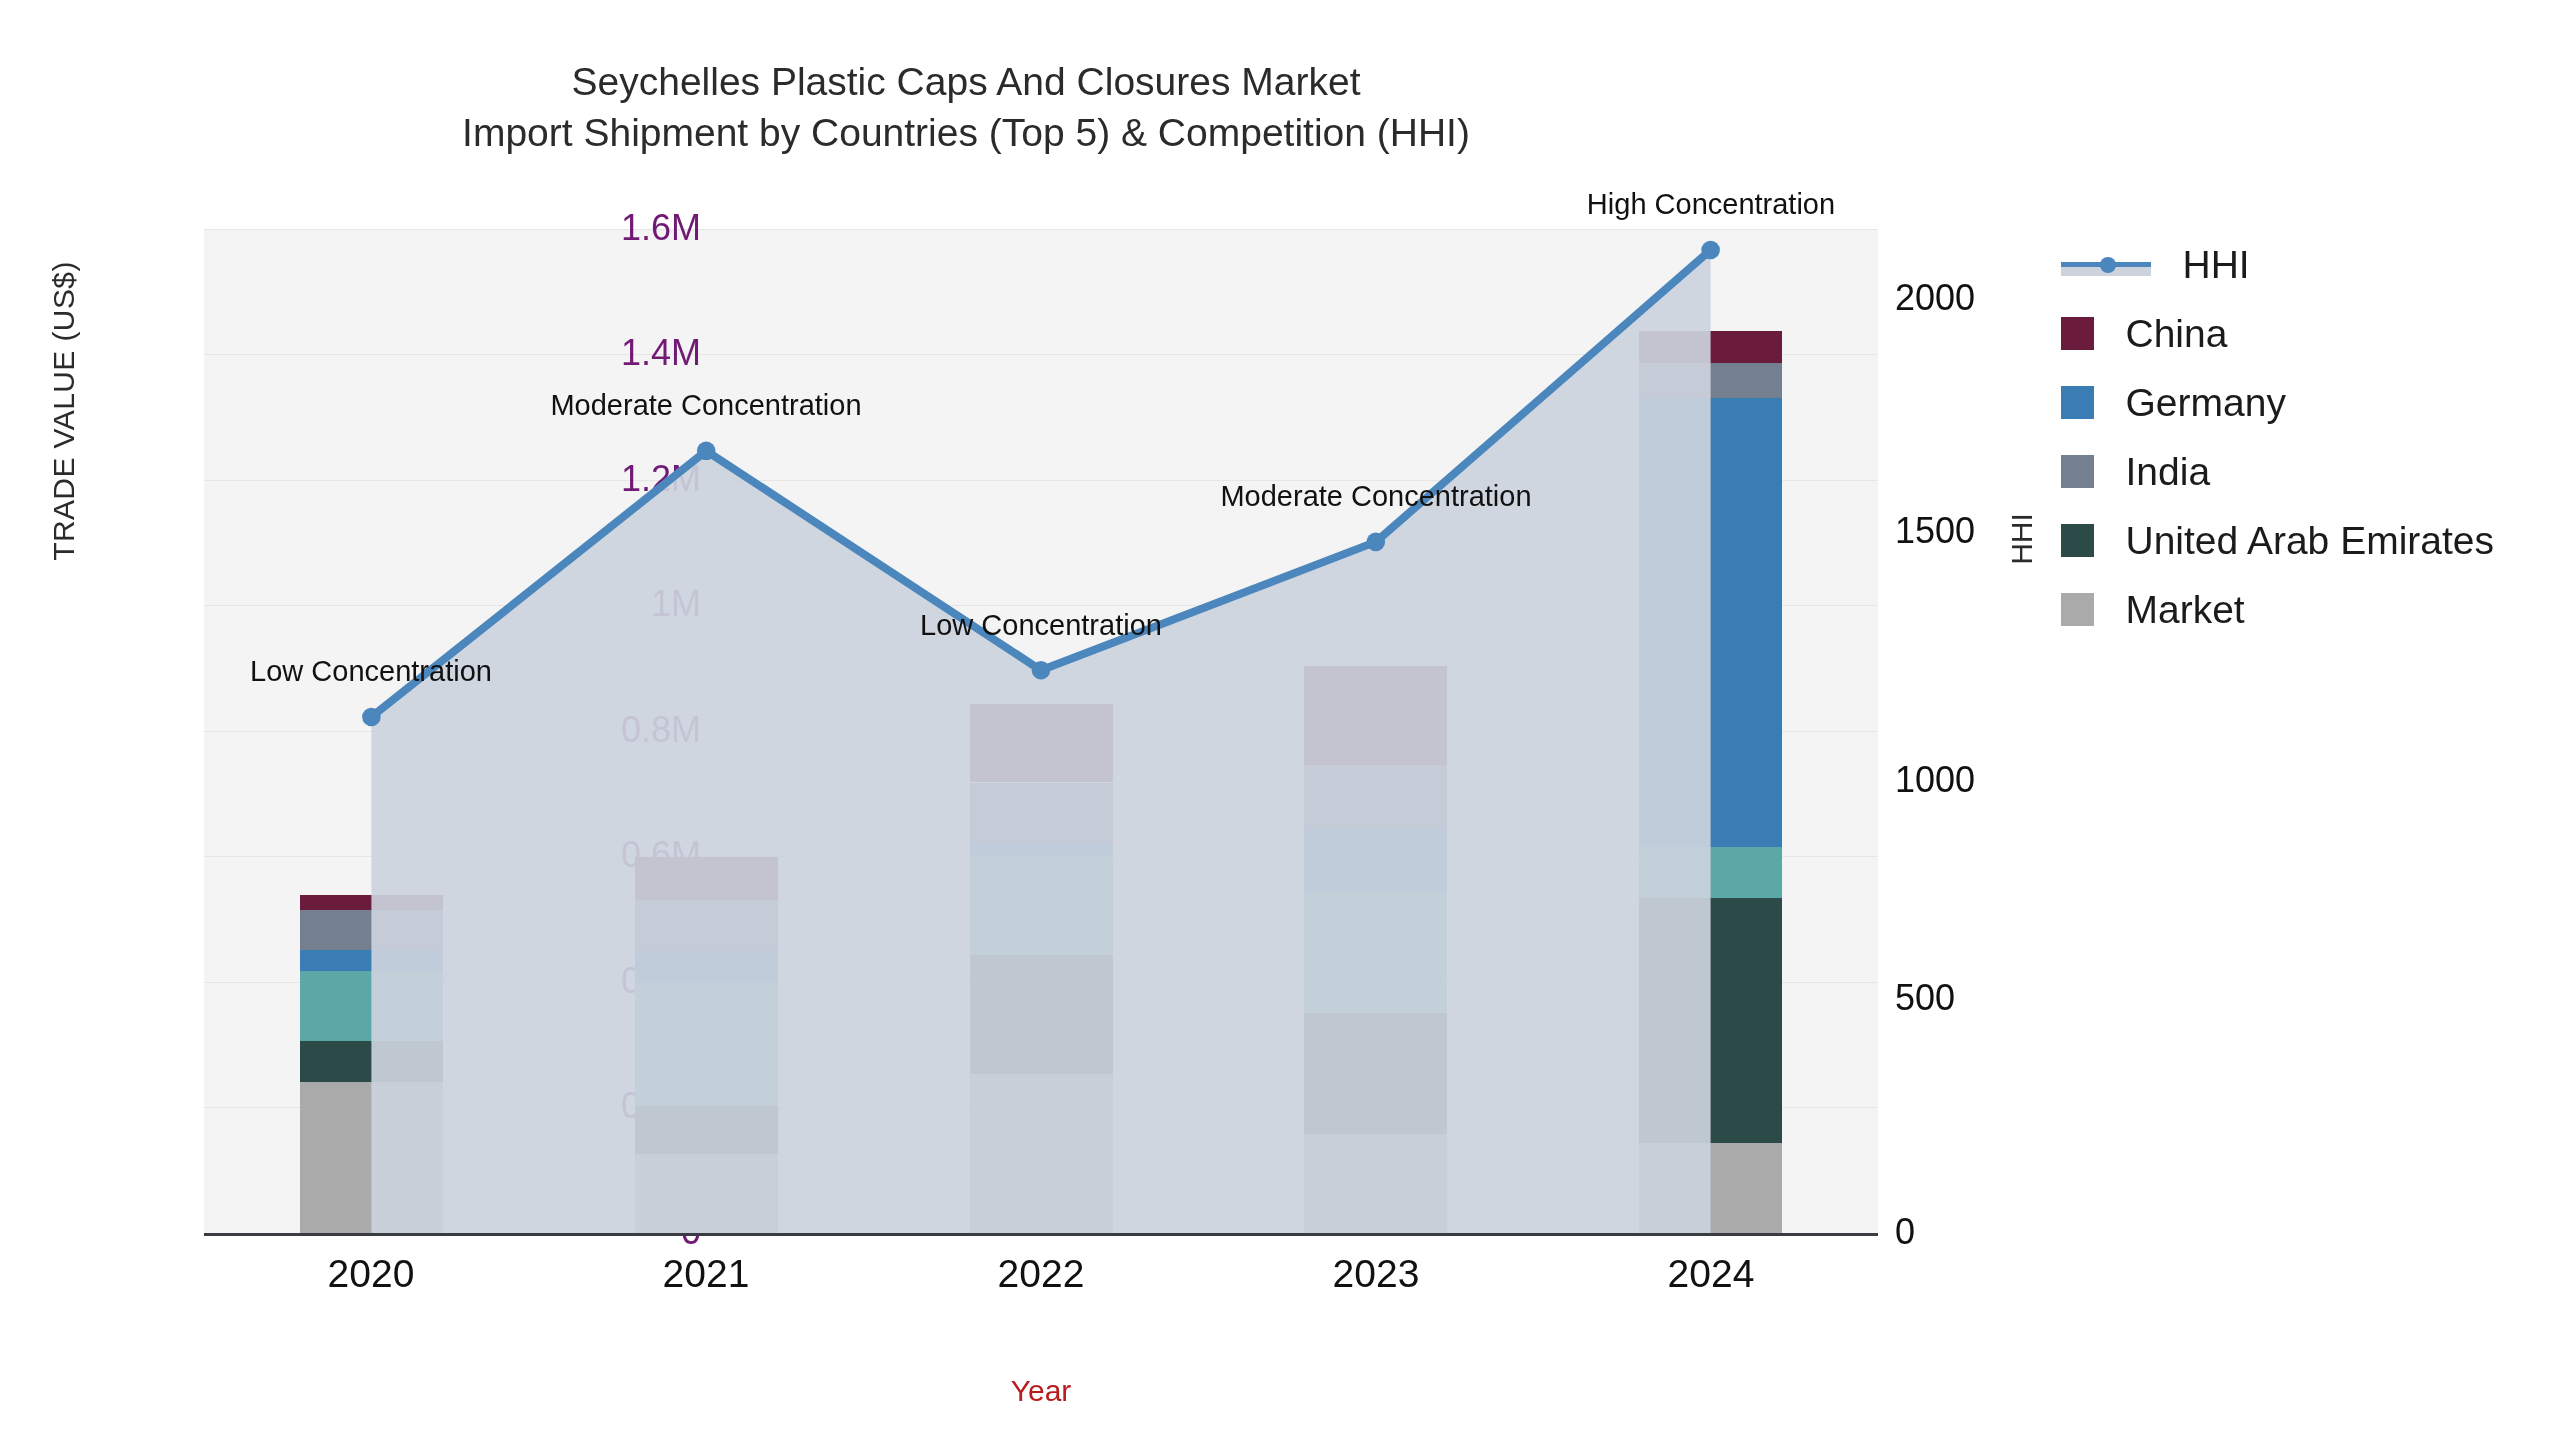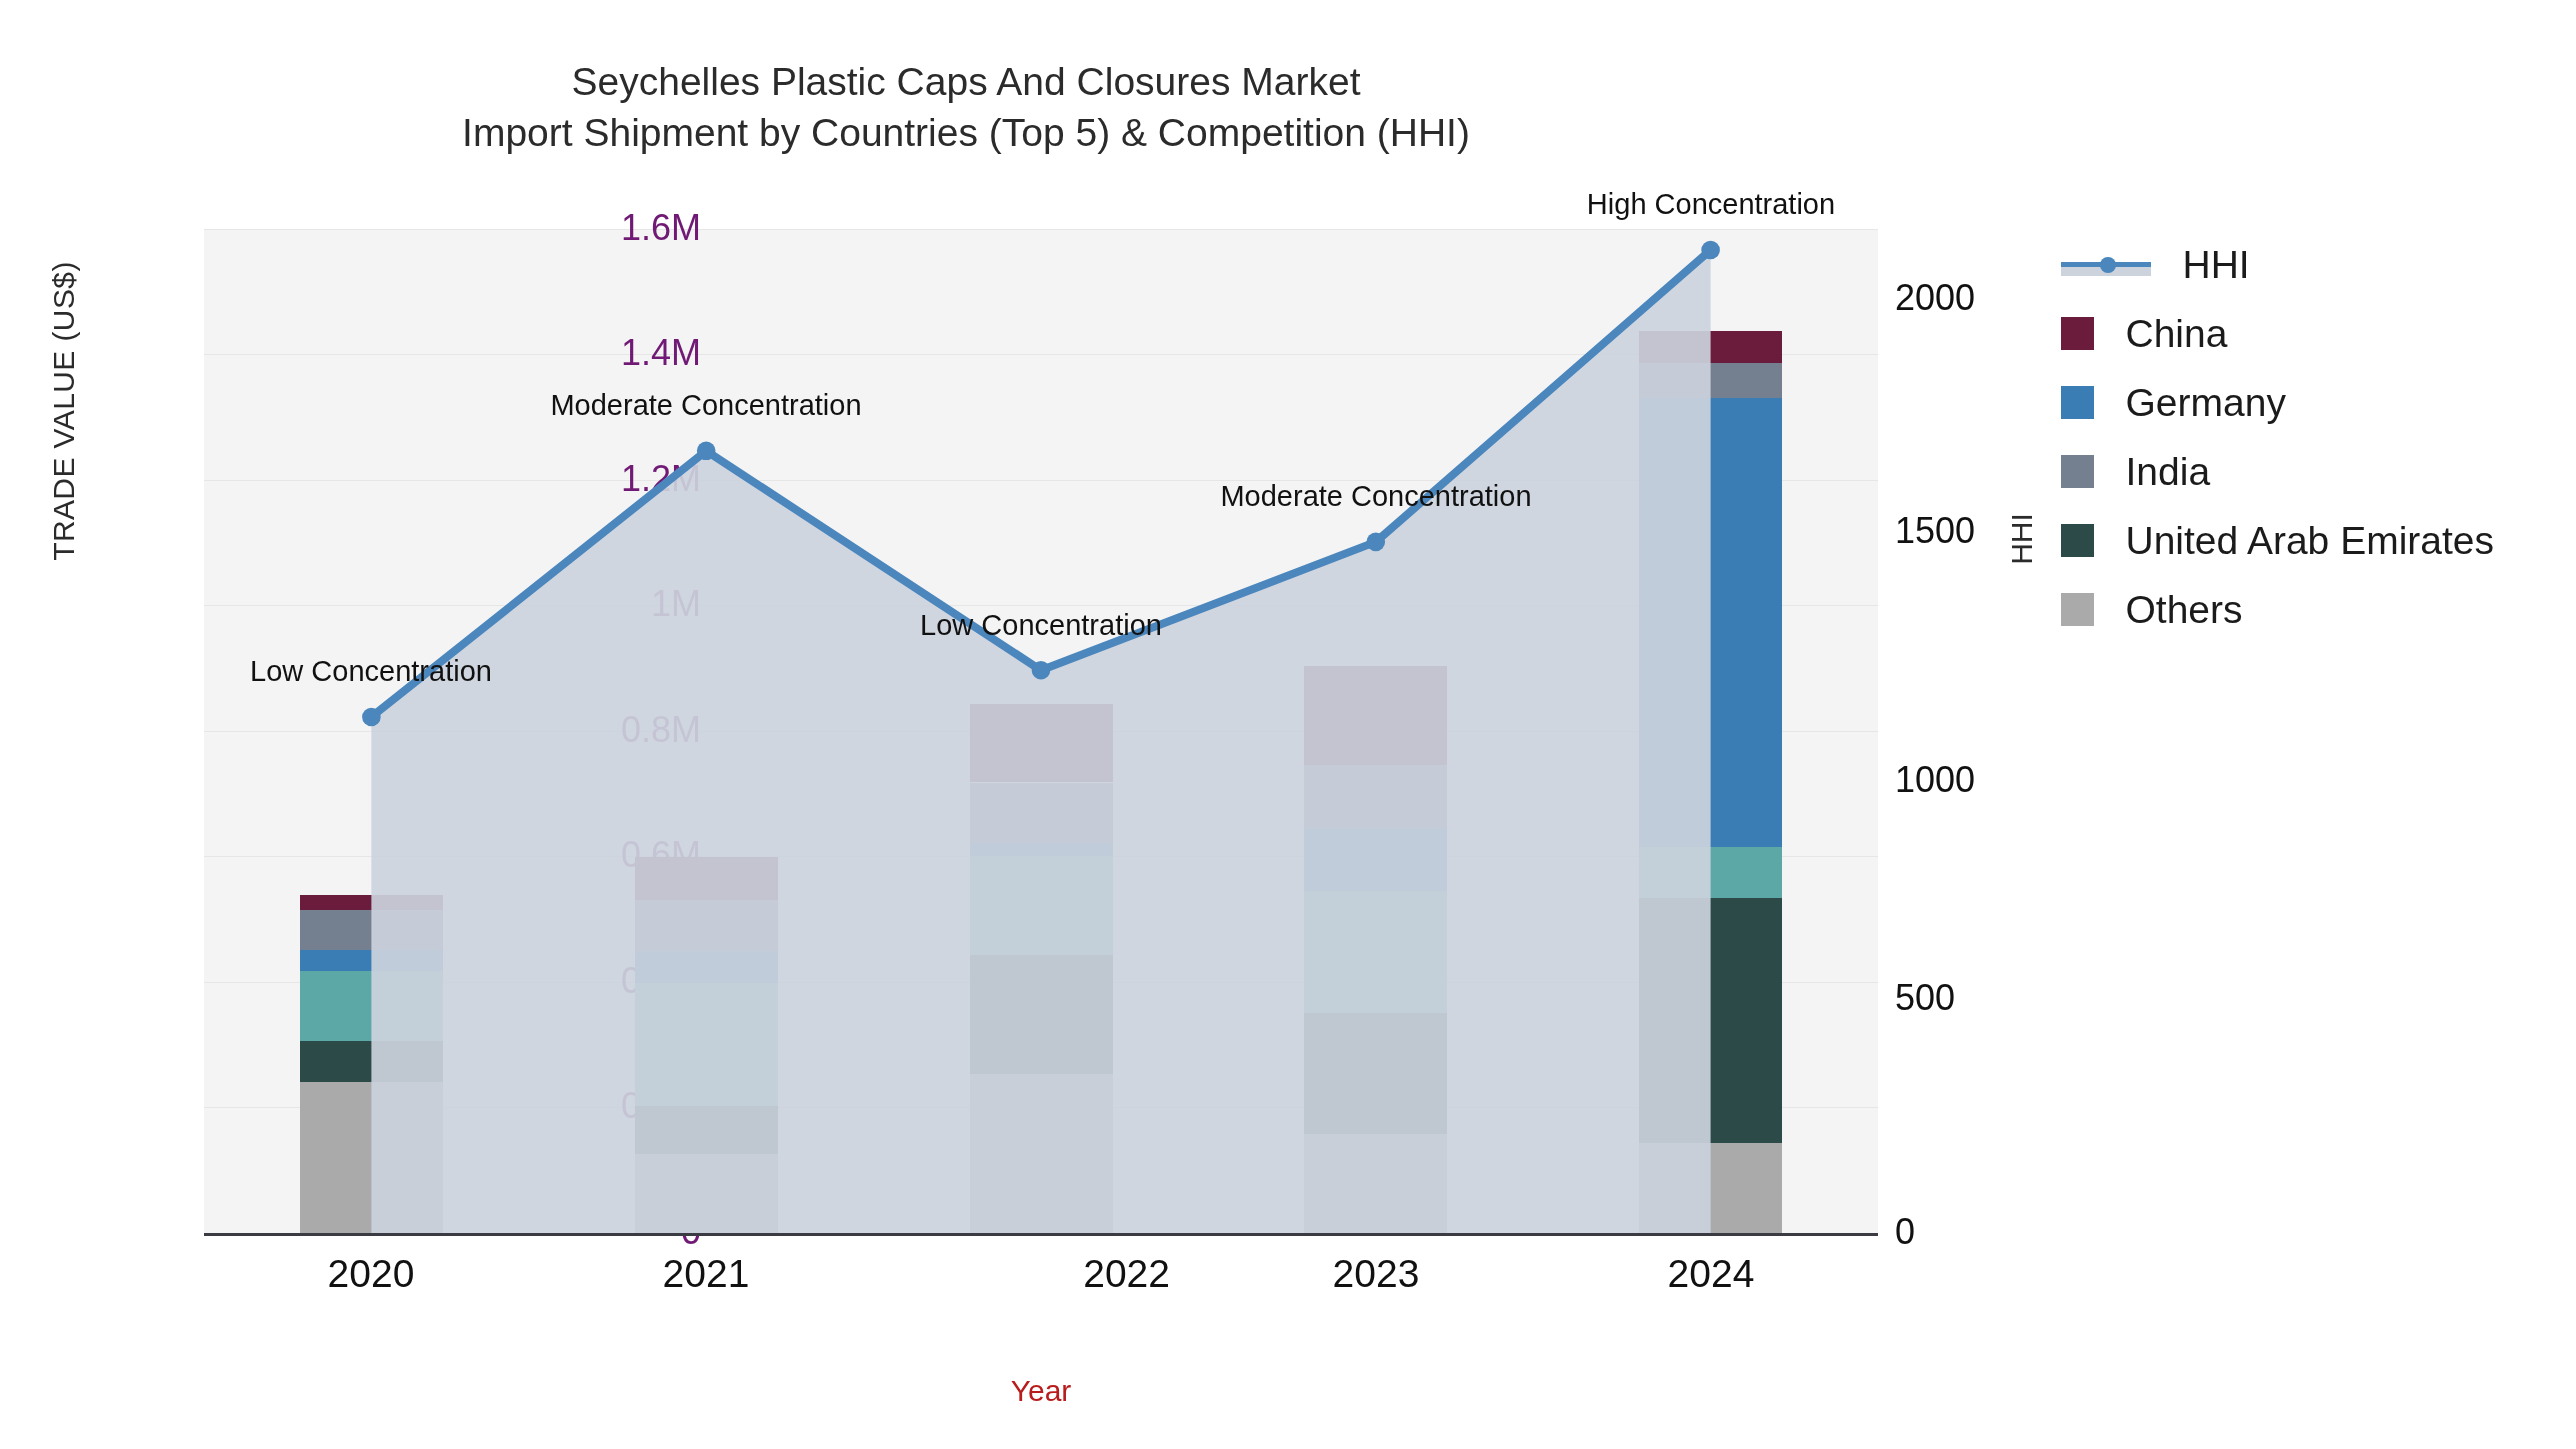--- a/index.html
+++ b/index.html
@@ -78,21 +78,21 @@
       <div class="ytick-r" style="top: 999px;">500</div>
       <div class="ytick-r" style="top: 766px; margin-top: 15px;">1000</div>
       <div class="ytick-r" style="top: 532px;">1500</div>
       <div class="ytick-r" style="top: 299px;">2000</div>
     </div>
 
   <div class="xaxis"></div>
   <div id="xticks">
       <div class="xtick" style="left: 371px;">2020</div>
       <div class="xtick" style="left: 706px;">2021</div>
-      <div class="xtick" style="left: 1041px; text-align: right;">2022</div>
+      <div class="xtick" style="left: 1041px;">2022</div>
       <div class="xtick" style="left: 1376px;">2023</div>
       <div class="xtick" style="left: 1711px;">2024</div>
     </div>
   <div class="xlabel">Year</div>
 
   <div id="bars">
       <div class="bar" style="left: 300px; width: 143px; height: 338px; bottom: 216px;">
         <div class="seg" style="background: rgb(170, 170, 170); height: 151px; bottom: 0px; top: auto;"></div>
         <div class="seg" style="background: rgb(43, 74, 72); height: 41px; bottom: 151px; top: auto;"></div>
         <div class="seg" style="background: rgb(91, 168, 166); height: 70px; bottom: 192px; top: auto;"></div>
@@ -172,18 +172,18 @@
       <div class="legend-row">
         <div class="lg-swatch" style="background: rgb(116, 128, 143);"></div>
         <div class="lg-label">India</div>
       </div>
       <div class="legend-row">
         <div class="lg-swatch" style="background: rgb(43, 74, 72);"></div>
         <div class="lg-label">United Arab Emirates</div>
       </div>
       <div class="legend-row">
         <div class="lg-swatch" style="background: rgb(170, 170, 170);"></div>
-        <div class="lg-label">Others</div>
+        <div class="lg-label">Market</div>
       </div>
     </div>
 
 </div>
 
 
 </body></html>

